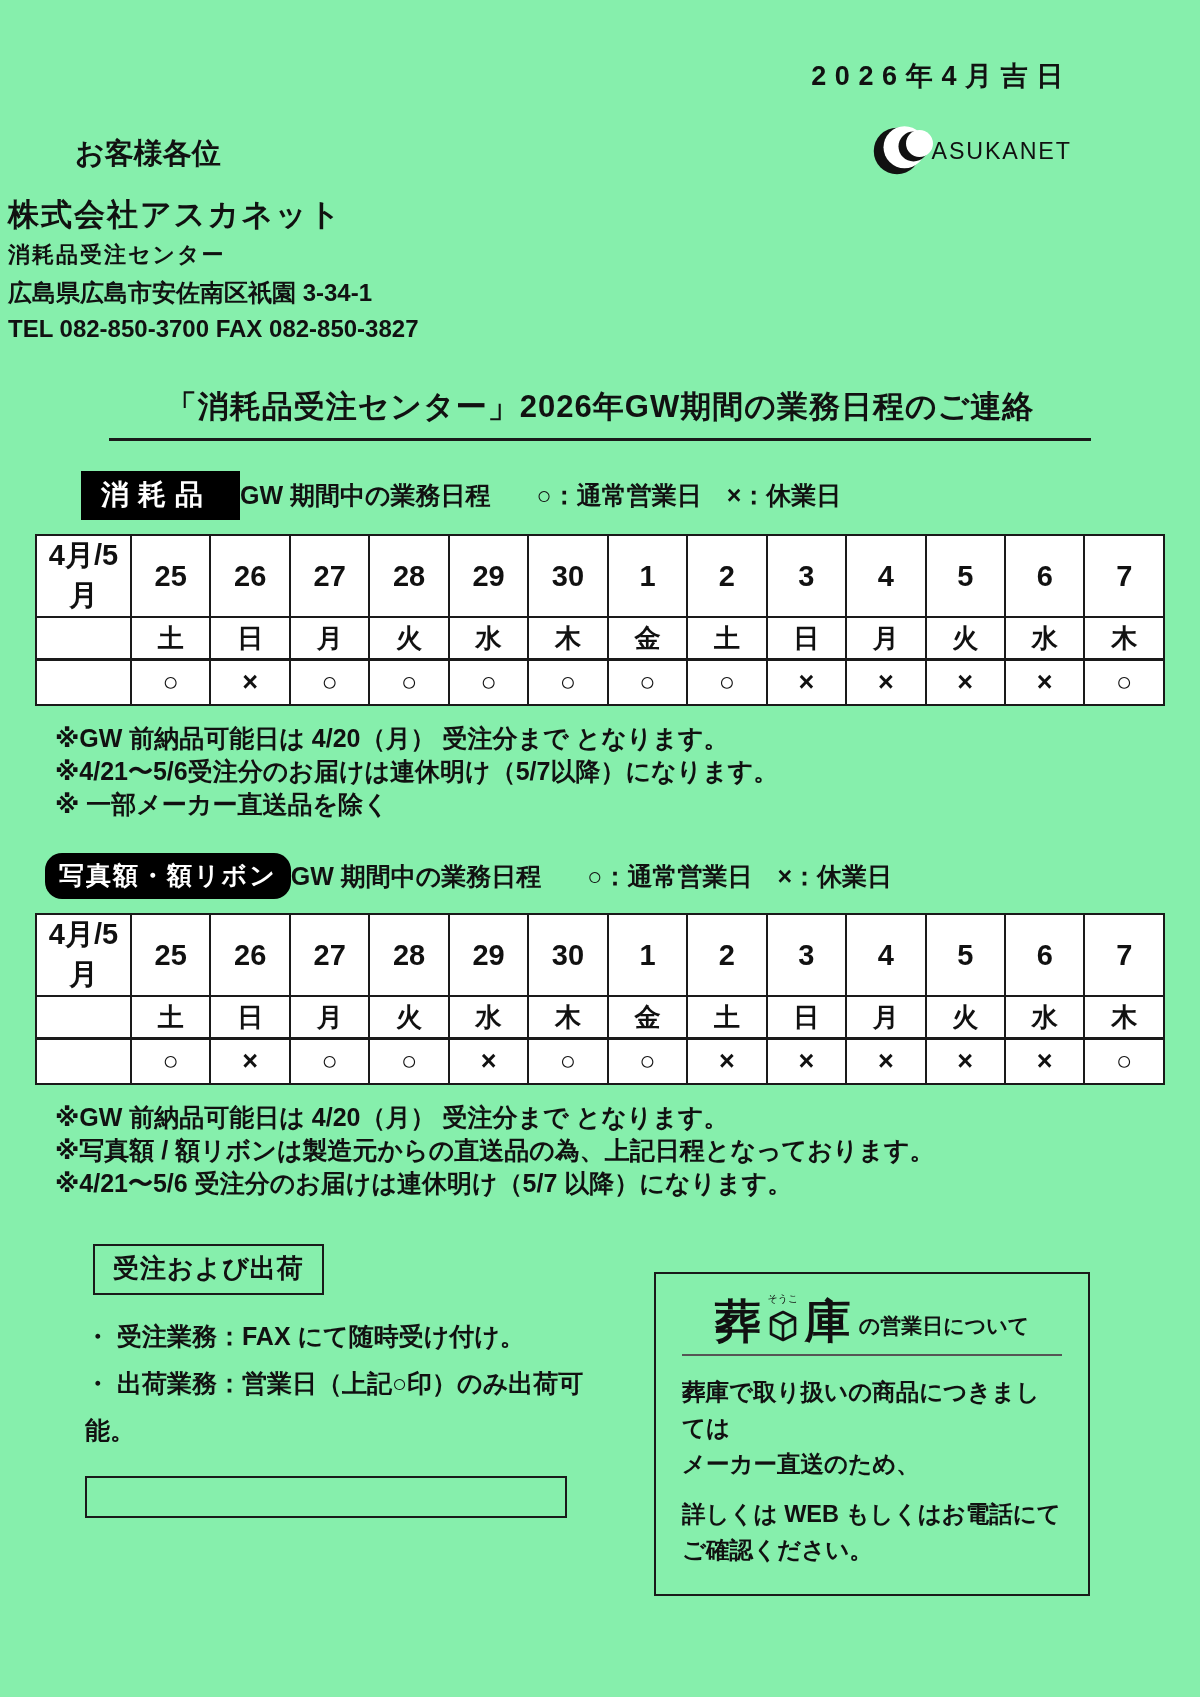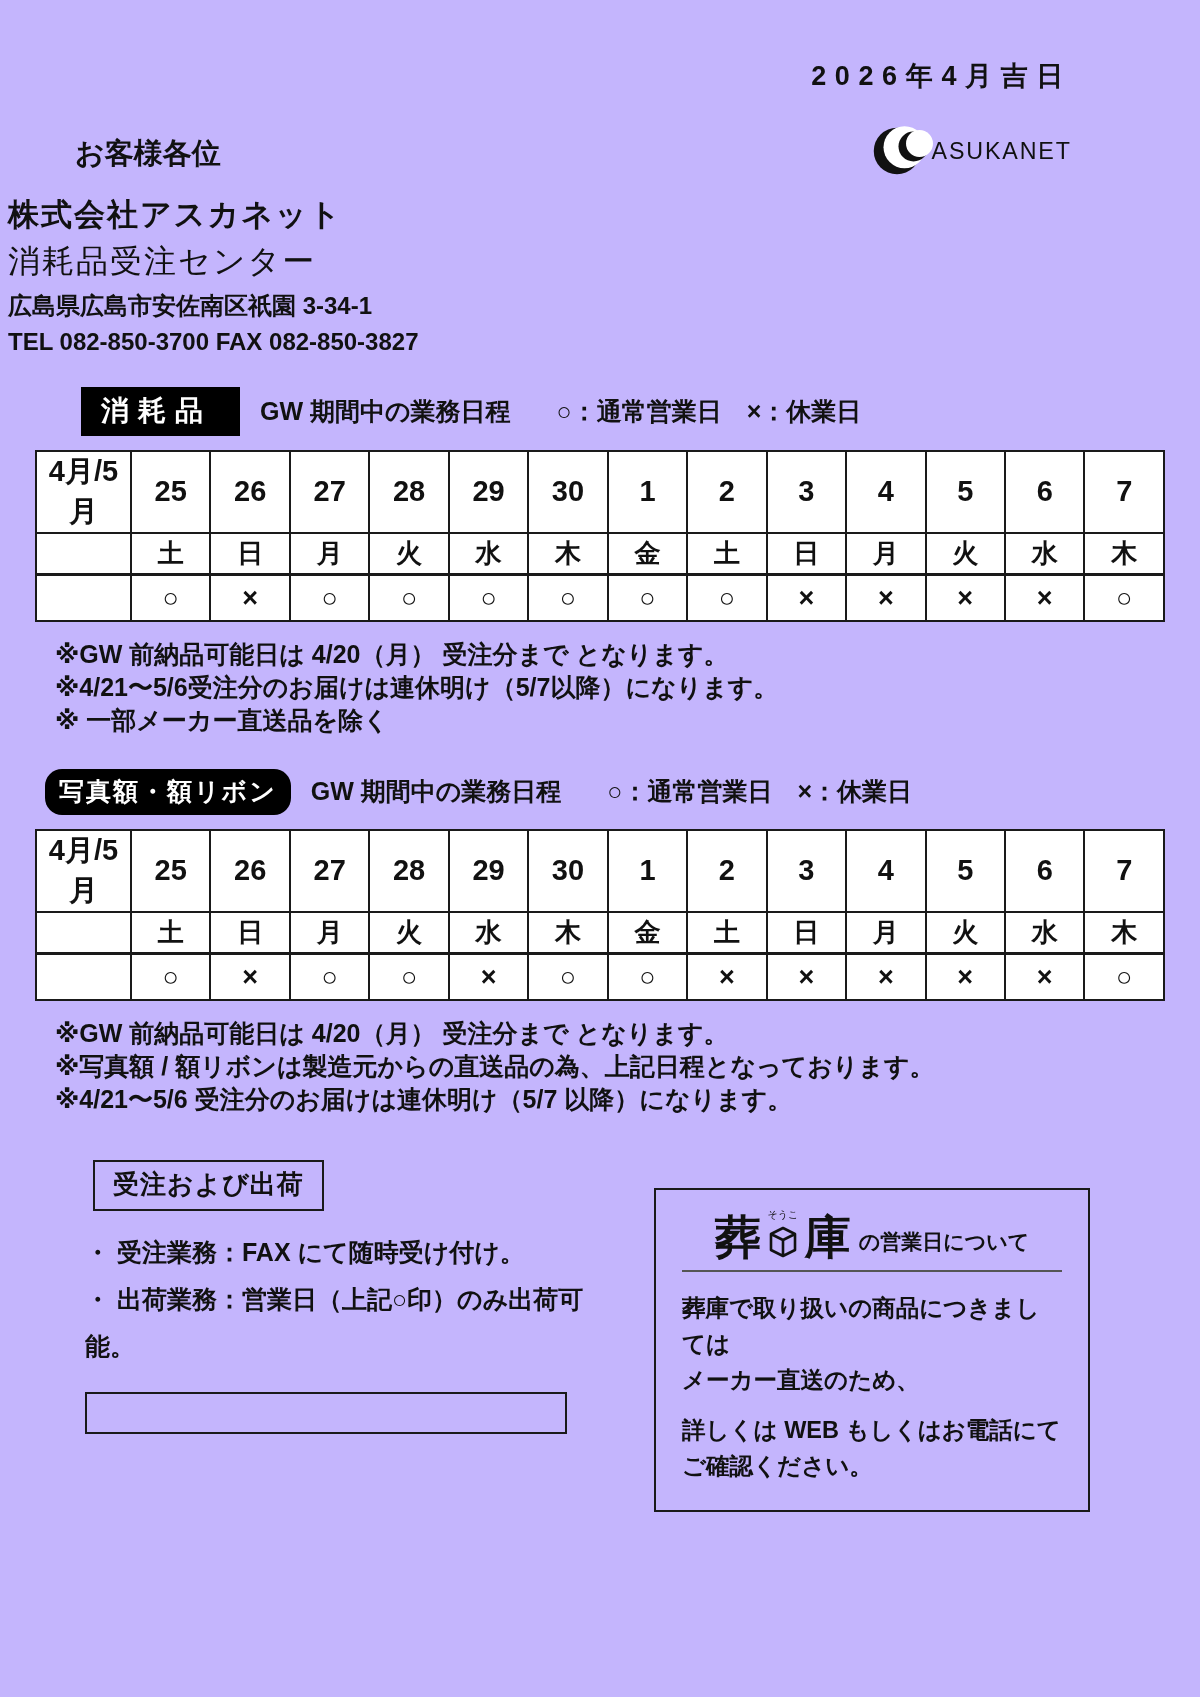--- a/index.html
+++ b/index.html
@@ -1,47 +1,47 @@
 <!DOCTYPE html>
 <html><head>
 <meta charset="utf-8">
 <style>
   * { margin:0; padding:0; box-sizing:border-box; }
   body { background:#fff; font-family:"Liberation Sans","DejaVu Sans",sans-serif; color:#111; }
-  .page { width:1200px; height:1697px; background:#c4b5fd; overflow:hidden; position:relative; }
+  .page { width:1200px; height:1697px; background:#86efac; overflow:hidden; position:relative; }
 
   .date-line { margin-top:58px; text-align:right; padding-right:128px;
                font-size:27px; font-weight:600; letter-spacing:.32em; }
 
   .header-row { display:flex; justify-content:space-between; align-items:flex-start;
                 margin-top:18px; padding:0 120px 0 75px; }
   .salutation { font-size:29px; font-weight:700; margin-top:22px; }
   .logo-block { text-align:right; }
   .logo-svg { width:210px; height:78px; }
 
   .company-block { text-align:left; padding-right:126px; margin-top:2px; line-height:1.25;padding-left:8px; }
   .company-name { font-size:31px; font-weight:800; letter-spacing:2px; }
-  .company-dept { font-size:32px; font-weight:400; letter-spacing:2px; margin-top:6px; }
+  .company-dept { font-size:22px; font-weight:700; letter-spacing:2px; margin-top:6px; }
   .company-addr { font-size:24px; font-weight:600; margin-top:10px; }
   .company-tel  { font-size:24px; font-weight:600; margin-top:6px; }
 
   .doc-title { width:982px; margin:42px auto 0 auto; text-align:center;
                font-size:31px; font-weight:800; letter-spacing:1px;
                border-bottom:3px solid #1a1a1a; padding-bottom:10px; }
 
   .intro { margin:36px 0 0 135px; font-size:24px; font-weight:600; }
   .intro div { line-height:41px; }
 
   .section-head { display:flex; align-items:center; margin-left:45px; }
   .sec1-head { margin-top:30px; }
   .sec2-head { margin-top:32px; }
   .badge { background:#000; color:#fff; font-weight:800; text-align:center; }
   .badge1 { font-size:28px; letter-spacing:9px; padding:5px 28px 6px 20px;margin-left:36px; }
   .badge2 { font-size:25px; letter-spacing:2px; padding:6px 14px 7px 14px;border-radius:17px; }
-  .caption-wrap { display:flex; align-items:baseline; margin-left:20px; gap:46px; }
+  .caption-wrap { display:flex; align-items:baseline; gap:46px; }
   .sched-caption { font-size:25px; font-weight:700; }
   .sched-legend  { font-size:25px; font-weight:700; }
 
   table.sched { border-collapse:collapse; table-layout:fixed;
                 width:1130px; margin:14px 0 0 35px; }
   table.sched td { border:2px solid #1a1a1a; text-align:center; vertical-align:middle;
                    background:#fff; overflow:hidden; }
   td.corner { width:95px; font-size:20px; font-weight:600; }
   tr.r-dates td { height:42px; font-size:29px; font-weight:600; }
   tr.r-days  td { height:42px; font-size:26px; font-weight:800; }
@@ -94,20 +94,21 @@
     </div>
   </div>
 
   <div class="company-block">
     <div class="company-name">株式会社アスカネット</div>
     <div class="company-dept">消耗品受注センター</div>
     <div class="company-addr">広島県広島市安佐南区祇園 3-34-1</div>
     <div class="company-tel">TEL 082-850-3700 FAX 082-850-3827</div>
   </div>
 
+  <div class="doc-title">「消耗品受注センター」2026年GW期間の業務日程のご連絡</div>
 
 
   <div class="section-head sec1-head">
     <div class="badge badge1">消耗品</div>
     <div class="caption-wrap">
       <span class="sched-caption">GW 期間中の業務日程</span>
       <span class="sched-legend">○：通常営業日　×：休業日</span>
     </div>
   </div>
 

